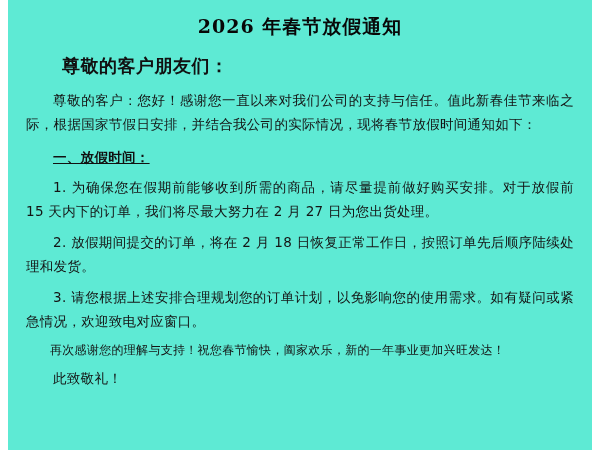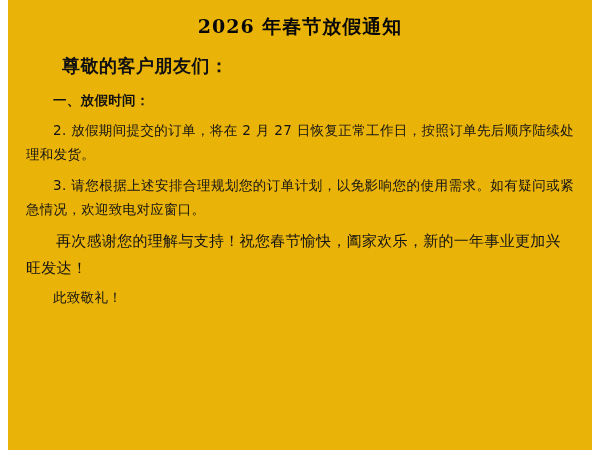--- a/index.html
+++ b/index.html
@@ -12,21 +12,21 @@
     overflow: hidden;
     background: #ffffff;
     font-family: "DejaVu Sans", "Liberation Sans", sans-serif;
   }
   .page {
     position: relative;
     width: 600px;
     height: 450px;
     box-sizing: border-box;
     padding: 10px 26px 0 26px;
-    background: #eab308;
+    background: #5eead4;
     color: #0f0f0f;
   }
   .doc-title {
     text-align: center;
     font-size: 19px;
     font-weight: 700;
     letter-spacing: 1px;
     margin: 4px 0 14px 0;
     color: #080808;
     font-family: "DejaVu Serif", "Liberation Serif", serif;
@@ -50,33 +50,34 @@
     color: #141414;
   }
   .section-head {
     font-size: 13.5px;
     line-height: 1.78;
     margin: 0 0 6px 0;
     text-indent: 2em;
     font-weight: 600;
     letter-spacing: 0.3px;
     color: #111;
+    text-decoration: underline;
   }
   .item {
     font-size: 13.5px;
     line-height: 1.78;
     margin: 0 0 7px 0;
     text-align: justify;
     text-justify: inter-ideograph;
     text-indent: 2em;
     letter-spacing: 0.3px;
     color: #141414;
   }
   .closing {
-    font-size: 15px;
+    font-size: 12px;
     line-height: 1.78;
     margin: 2px 0 0 0;
     text-indent: 2em;
     letter-spacing: 0.3px;
     color: #141414;
   }
   .sign-off {
     font-size: 13.5px;
     line-height: 1.78;
     margin: 4px 0 0 0;
@@ -98,21 +99,23 @@
 <body>
 
 <div class="page">
   <div class="edge-left"></div>
   <div class="edge-right"></div>
 
   <h1 class="doc-title">2026 年春节放假通知</h1>
 
   <p class="salutation">尊敬的客户朋友们：</p>
 
+  <p class="para">尊敬的客户：您好！感谢您一直以来对我们公司的支持与信任。值此新春佳节来临之际，根据国家节假日安排，并结合我公司的实际情况，现将春节放假时间通知如下：</p>
 
   <p class="section-head">一、放假时间：</p>
 
-  <p class="item">2. 放假期间提交的订单，将在 2 月 27 日恢复正常工作日，按照订单先后顺序陆续处理和发货。</p>
+  <p class="item">1. 为确保您在假期前能够收到所需的商品，请尽量提前做好购买安排。对于放假前 15 天内下的订单，我们将尽最大努力在 2 月 27 日为您出货处理。</p>
+  <p class="item">2. 放假期间提交的订单，将在 2 月 18 日恢复正常工作日，按照订单先后顺序陆续处理和发货。</p>
   <p class="item">3. 请您根据上述安排合理规划您的订单计划，以免影响您的使用需求。如有疑问或紧急情况，欢迎致电对应窗口。</p>
 
   <p class="closing">再次感谢您的理解与支持！祝您春节愉快，阖家欢乐，新的一年事业更加兴旺发达！</p>
   <p class="sign-off">此致敬礼！</p>
 </div>
 
 </body></html>

